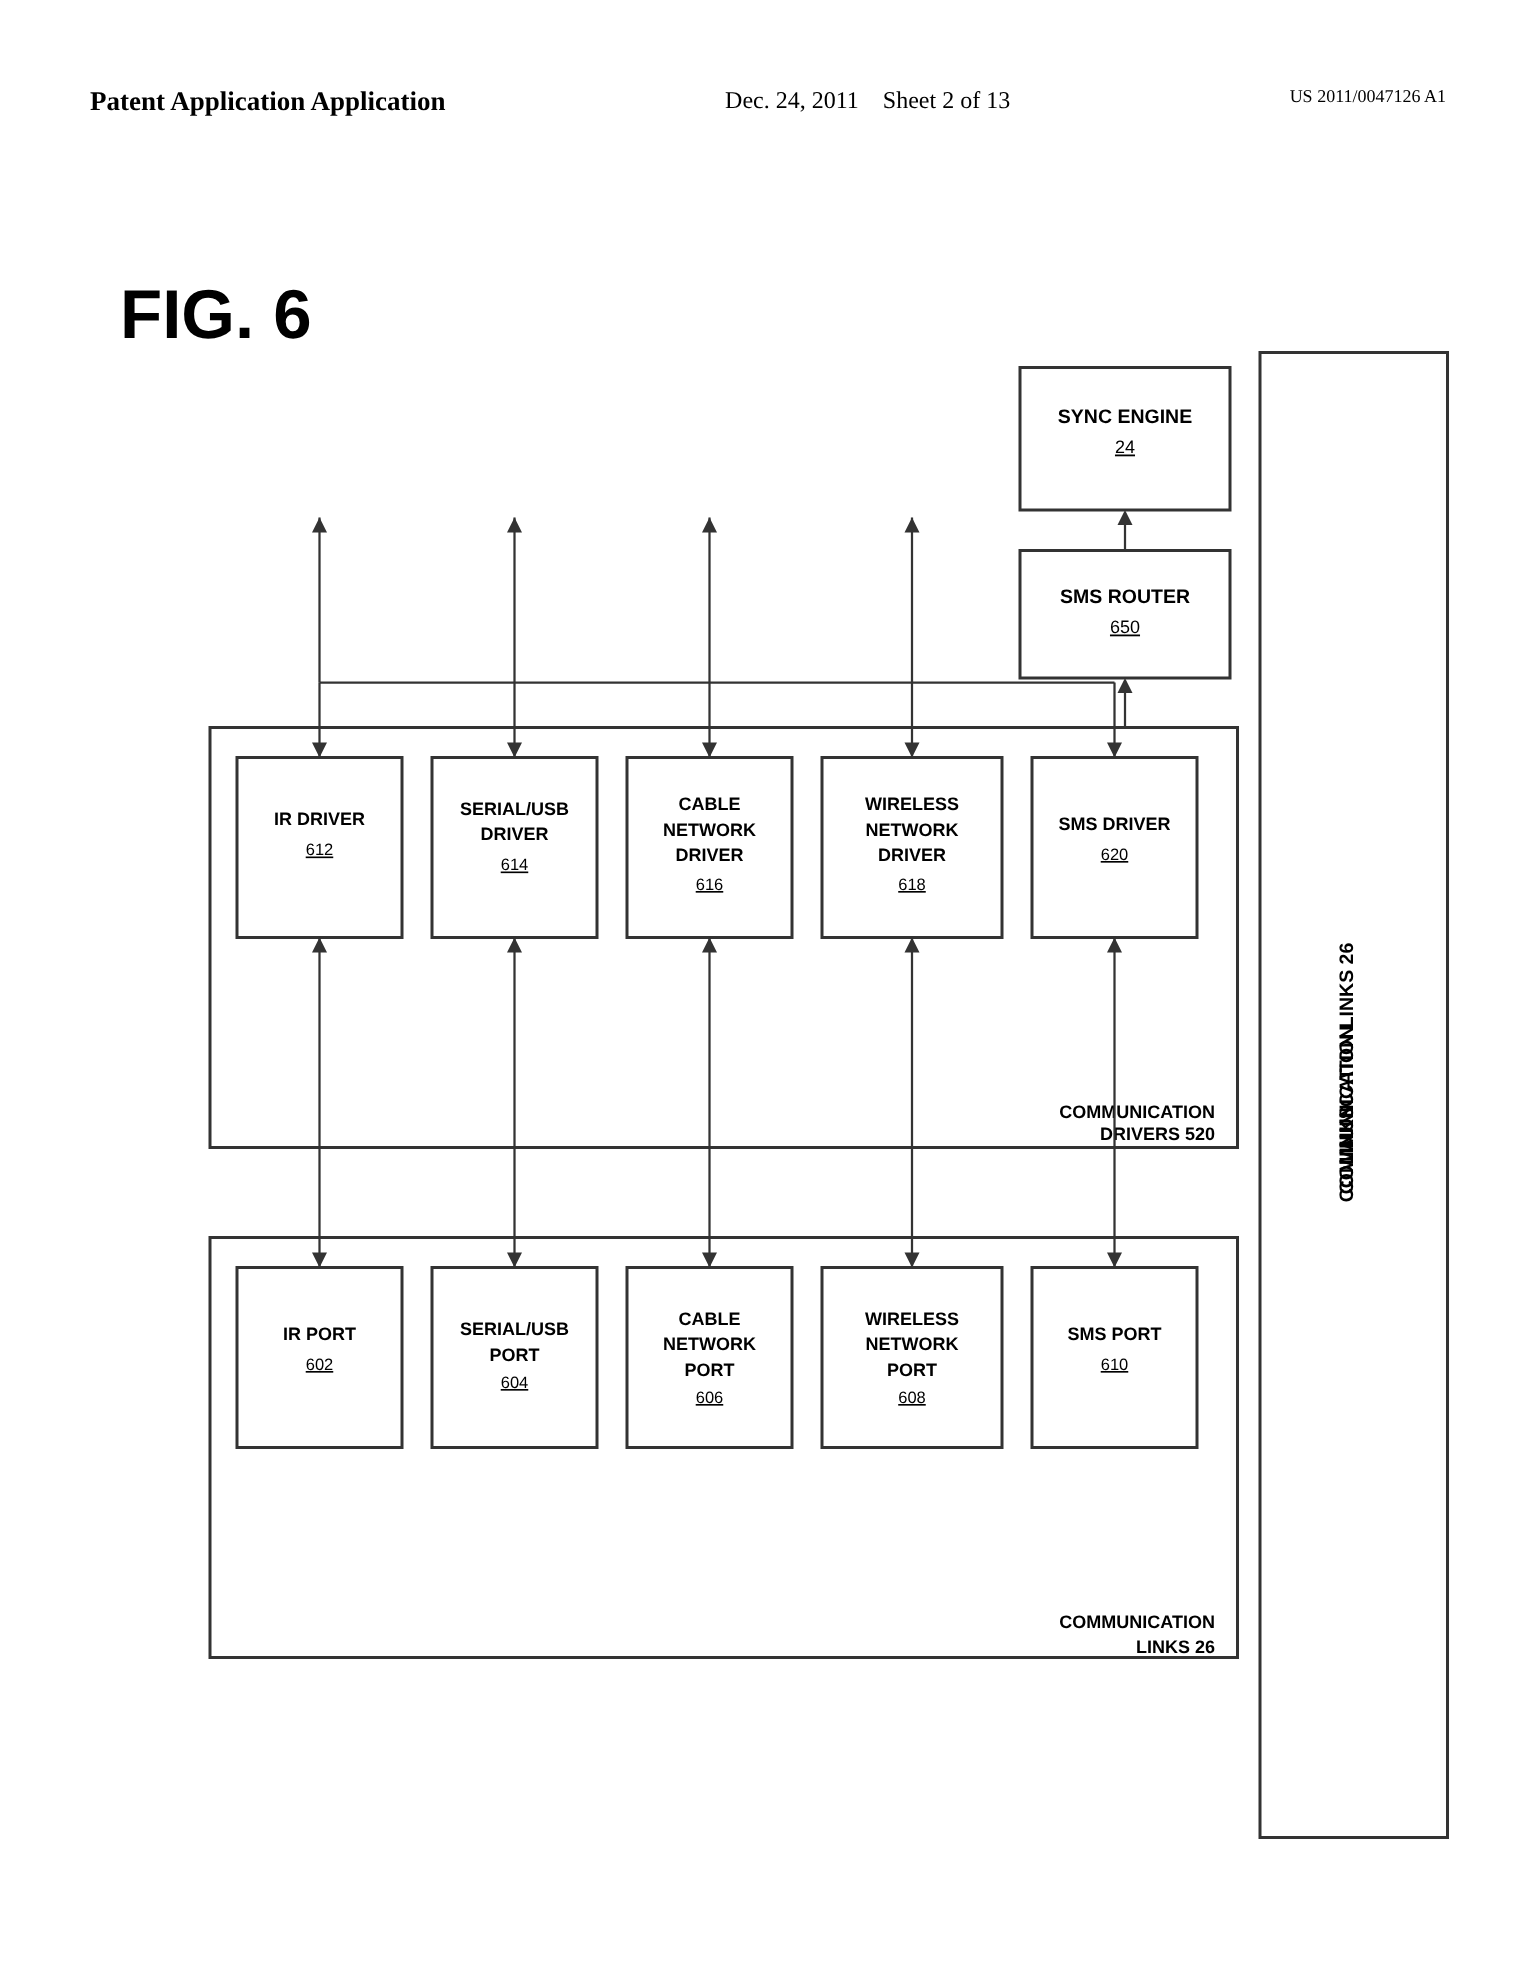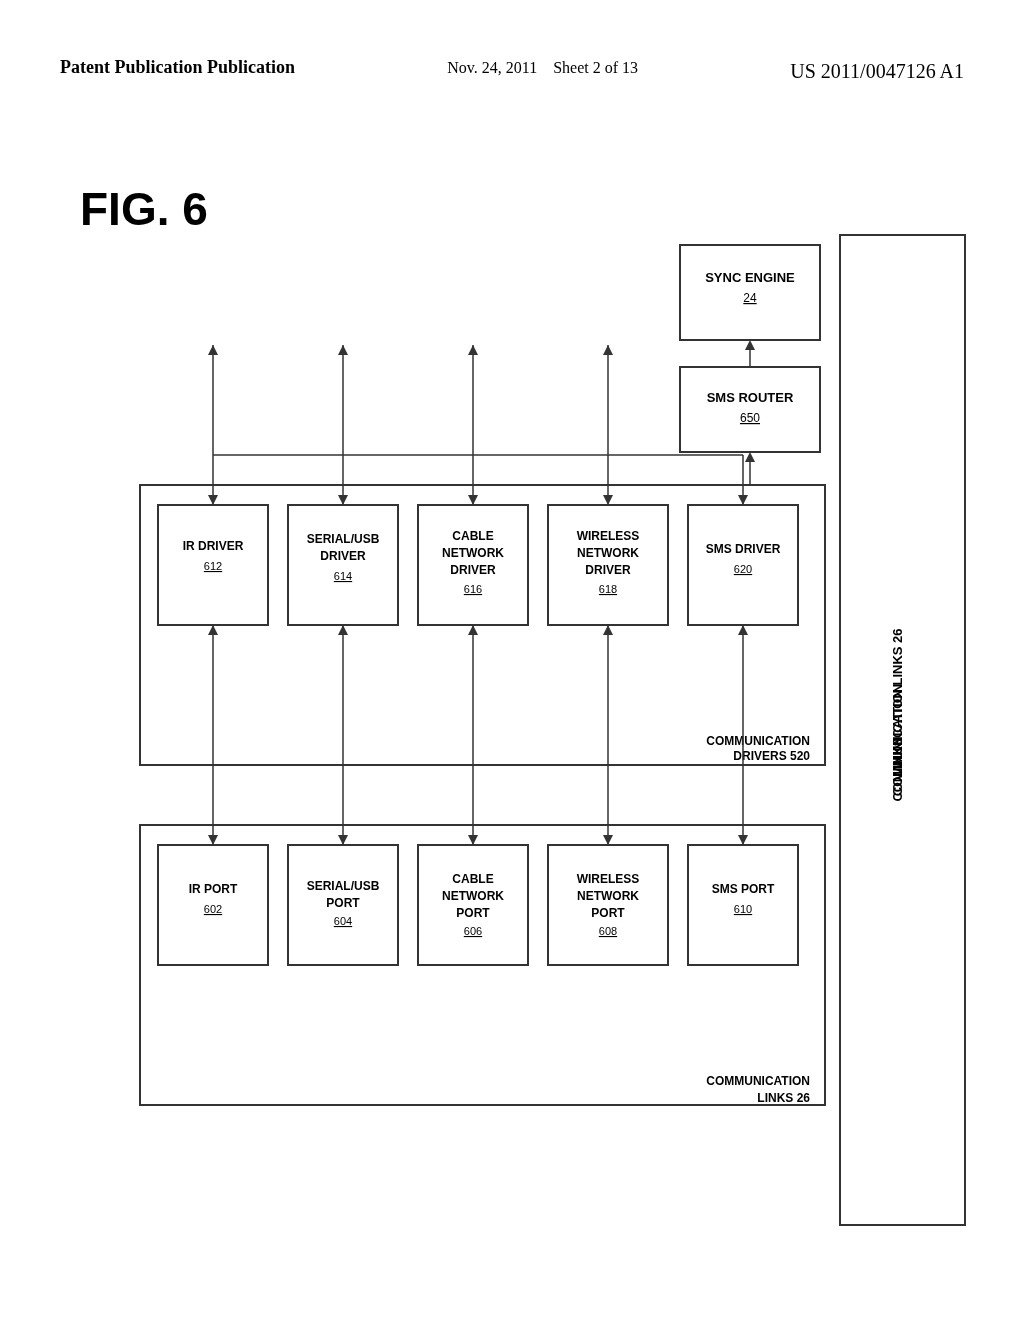--- a/index.html
+++ b/index.html
@@ -25,38 +25,38 @@
       line-height: 1.4;
     }
 
     .header-center {
       font-size: 16px;
       text-align: center;
       line-height: 1.6;
     }
 
     .header-right {
-      font-size: 20px;
+      font-size: 12px;
       text-align: right;
       line-height: 1.6;
     }
 
     text {
       font-family: Arial, Helvetica, sans-serif;
     }
   </style>
 </head>
 <body>
 
 <div class="page-header">
   <div class="header-left">
-    <span>Patent Publication Publication</span>
+    <span>Patent Application Application</span>
   </div>
   <div class="header-center">
-    <span>Nov. 24, 2011</span>&nbsp;&nbsp;&nbsp;
+    <span>Dec. 24, 2011</span>&nbsp;&nbsp;&nbsp;
     <span>Sheet 2 of 13</span>
   </div>
   <div class="header-right">
     <span>US 2011/0047126 A1</span>
   </div>
 </div>
 
 <svg style="position:absolute; top:145px; left:50px; width:930px; height:1130px;" viewBox="0 0 930 1130">
 
   <text x="30" y="80" font-family="Arial" font-size="46" font-weight="bold" fill="#000">FIG. 6</text>

